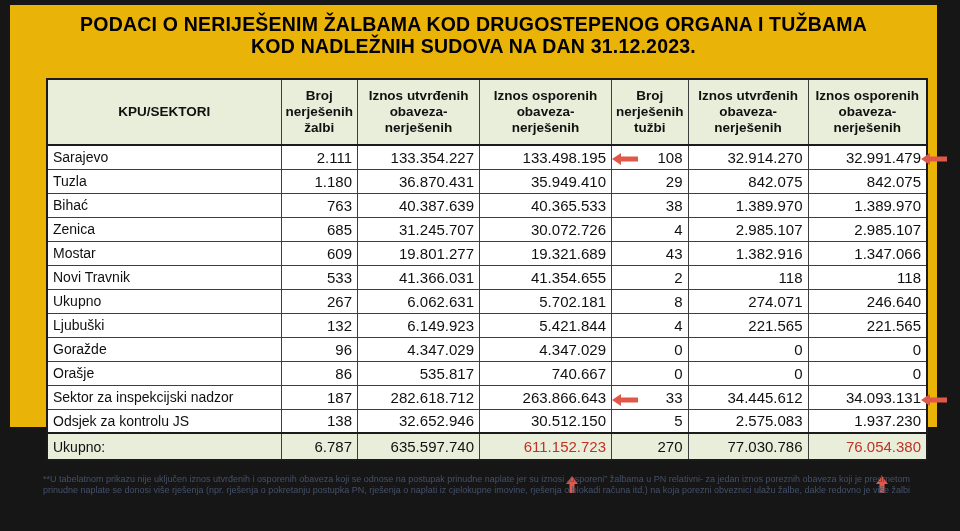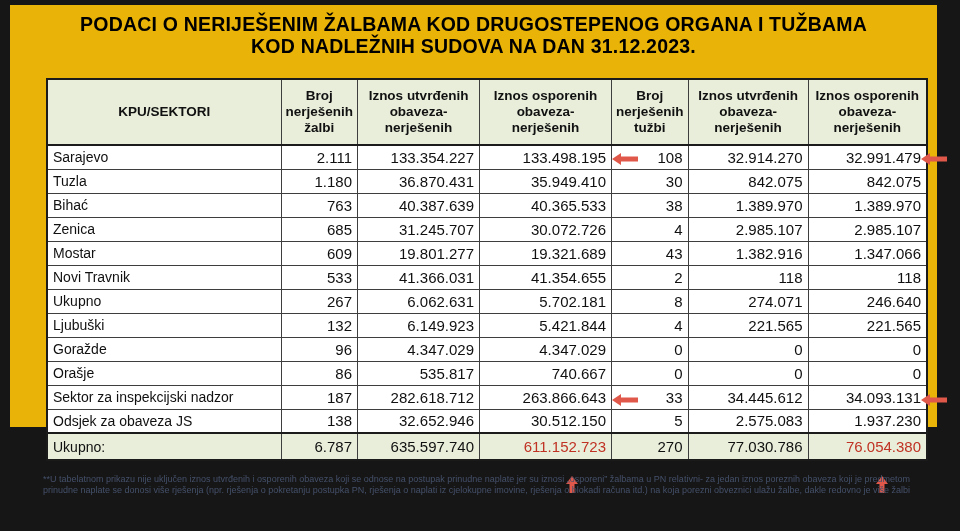--- a/index.html
+++ b/index.html
@@ -98,21 +98,21 @@
           <td>133.498.195</td>
           <td>108</td>
           <td>32.914.270</td>
           <td>32.991.479</td>
         </tr>
         <tr>
           <td class="label">Tuzla</td>
           <td>1.180</td>
           <td>36.870.431</td>
           <td>35.949.410</td>
-          <td>30</td>
+          <td>29</td>
           <td>842.075</td>
           <td>842.075</td>
         </tr>
         <tr>
           <td class="label">Bihać</td>
           <td>763</td>
           <td>40.387.639</td>
           <td>40.365.533</td>
           <td>38</td>
           <td>1.389.970</td>
@@ -184,21 +184,21 @@
         <tr>
           <td class="label">Sektor za inspekcijski nadzor</td>
           <td>187</td>
           <td>282.618.712</td>
           <td>263.866.643</td>
           <td>33</td>
           <td>34.445.612</td>
           <td>34.093.131</td>
         </tr>
         <tr>
-          <td class="label">Odsjek za obaveza JS</td>
+          <td class="label">Odsjek za kontrolu JS</td>
           <td>138</td>
           <td>32.652.946</td>
           <td>30.512.150</td>
           <td>5</td>
           <td>2.575.083</td>
           <td>1.937.230</td>
         </tr>
         <tr class="total">
           <td class="label">Ukupno:</td>
           <td>6.787</td>

